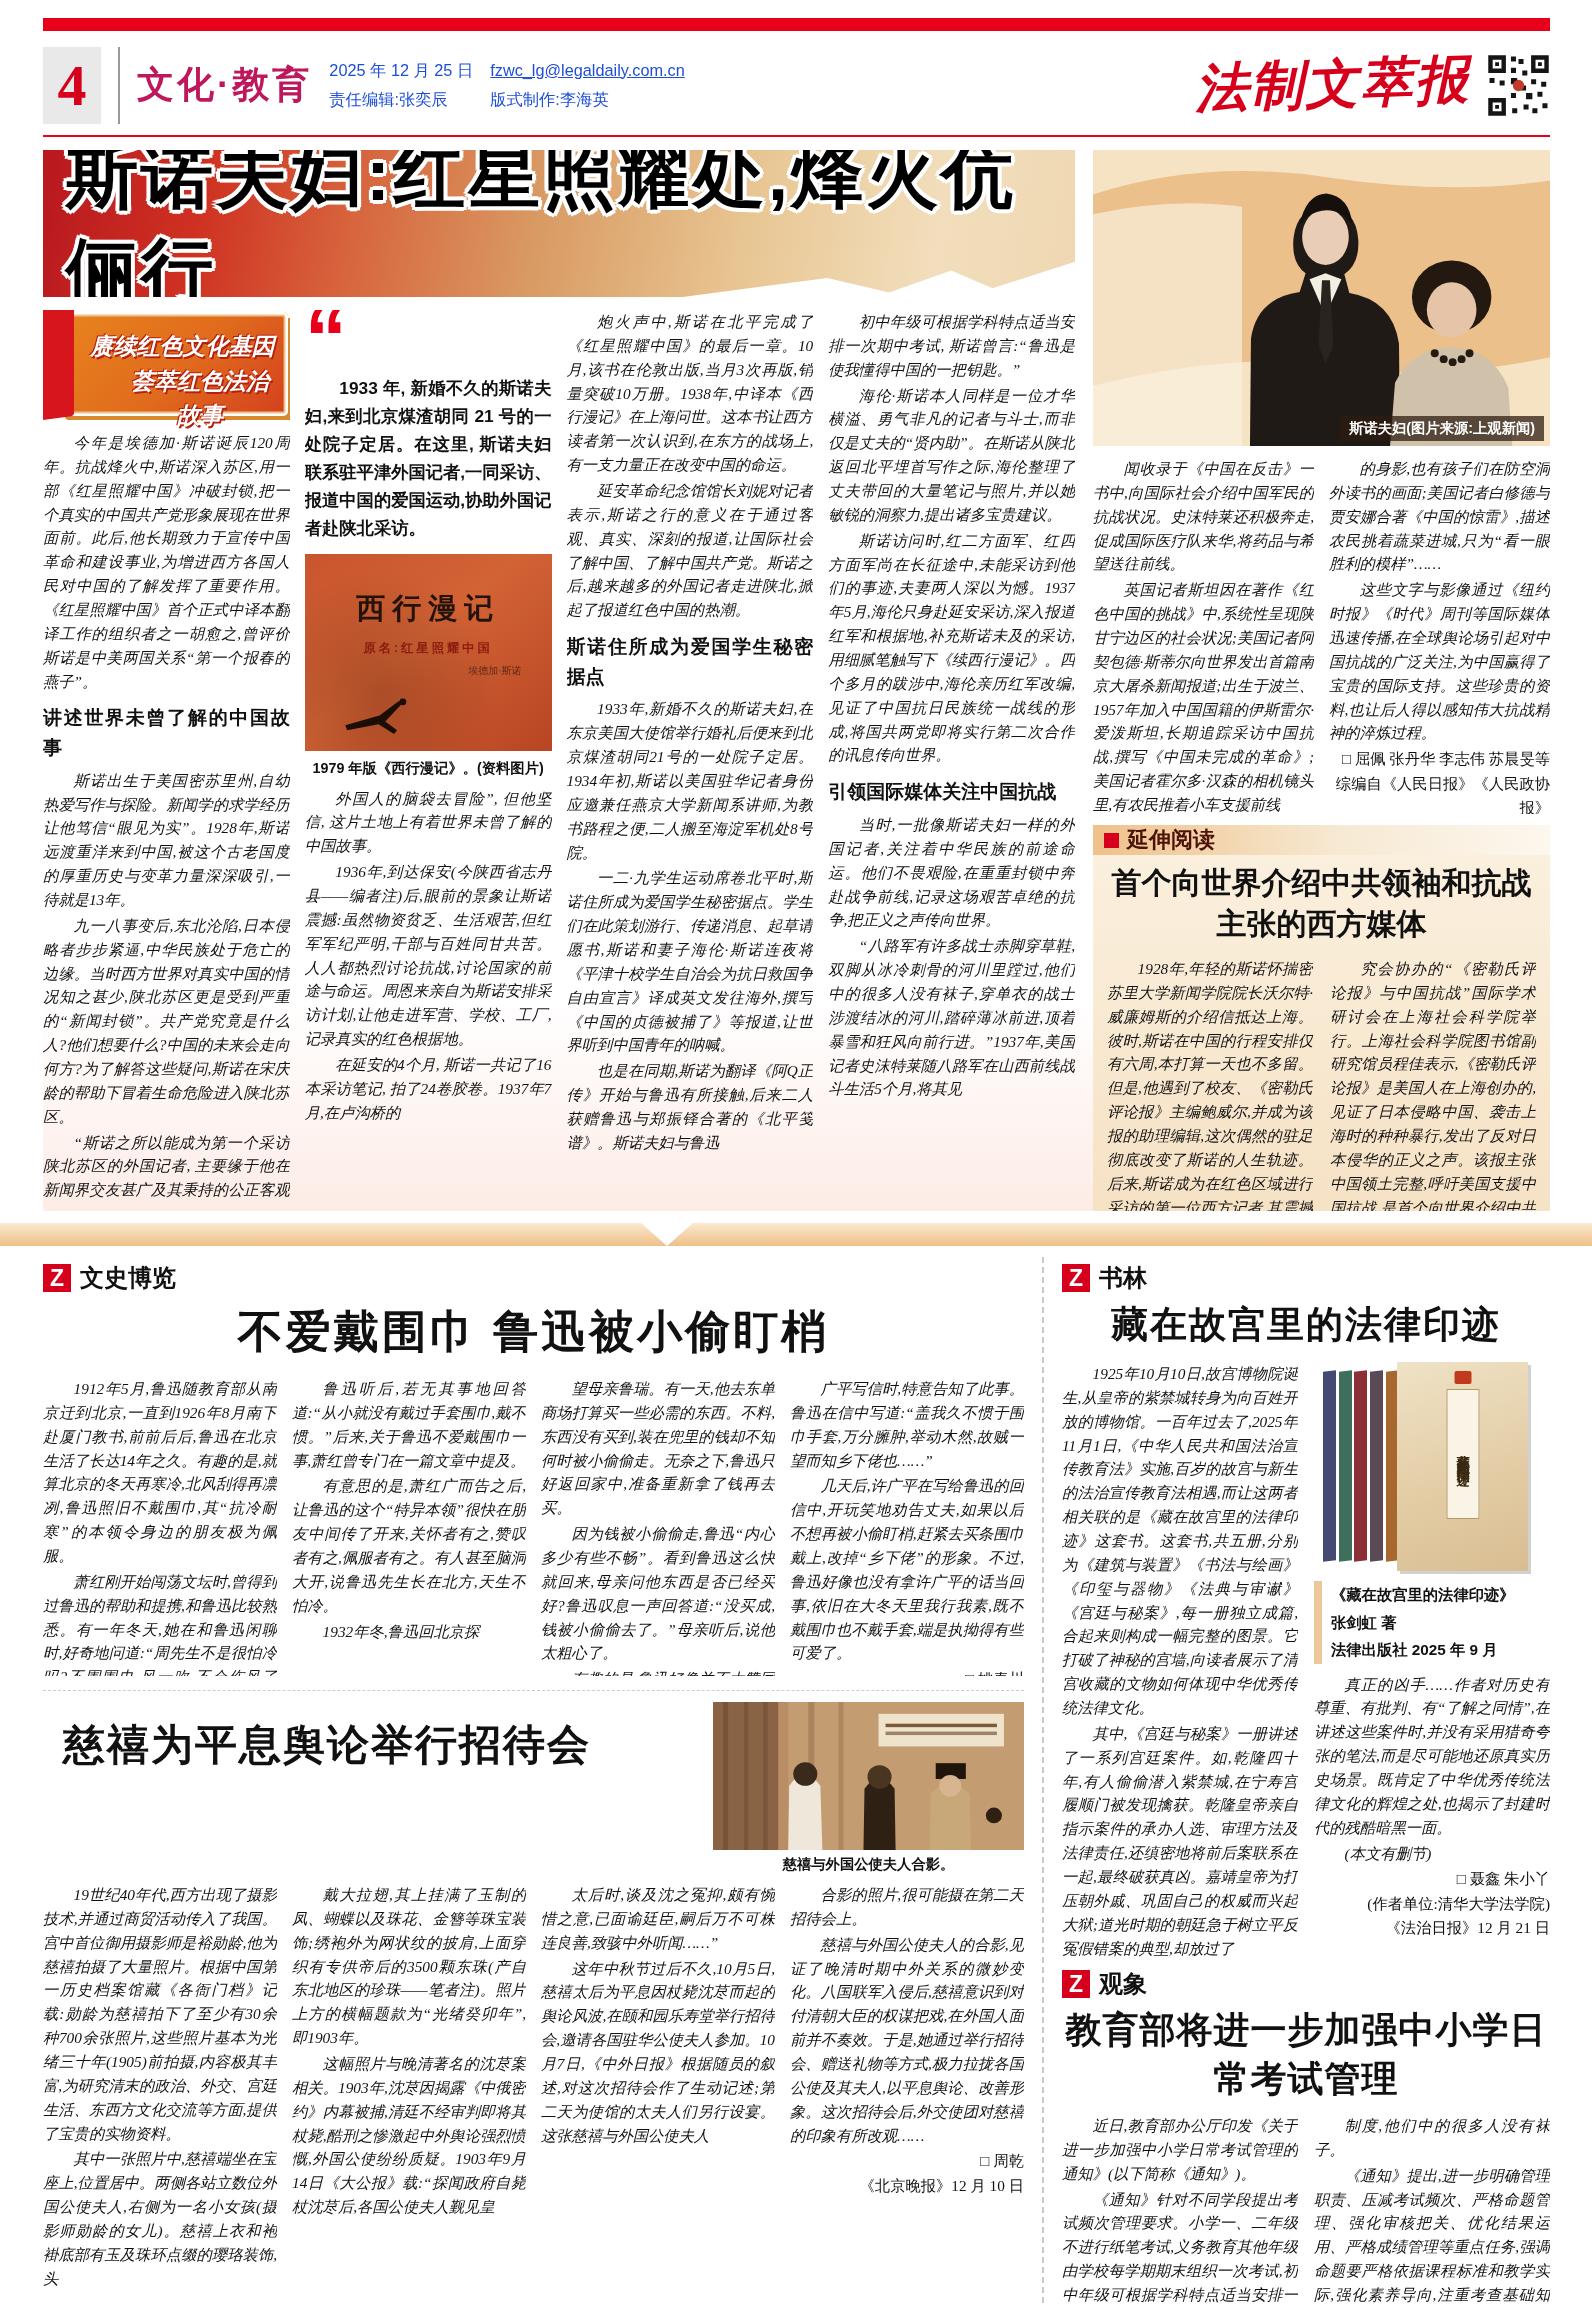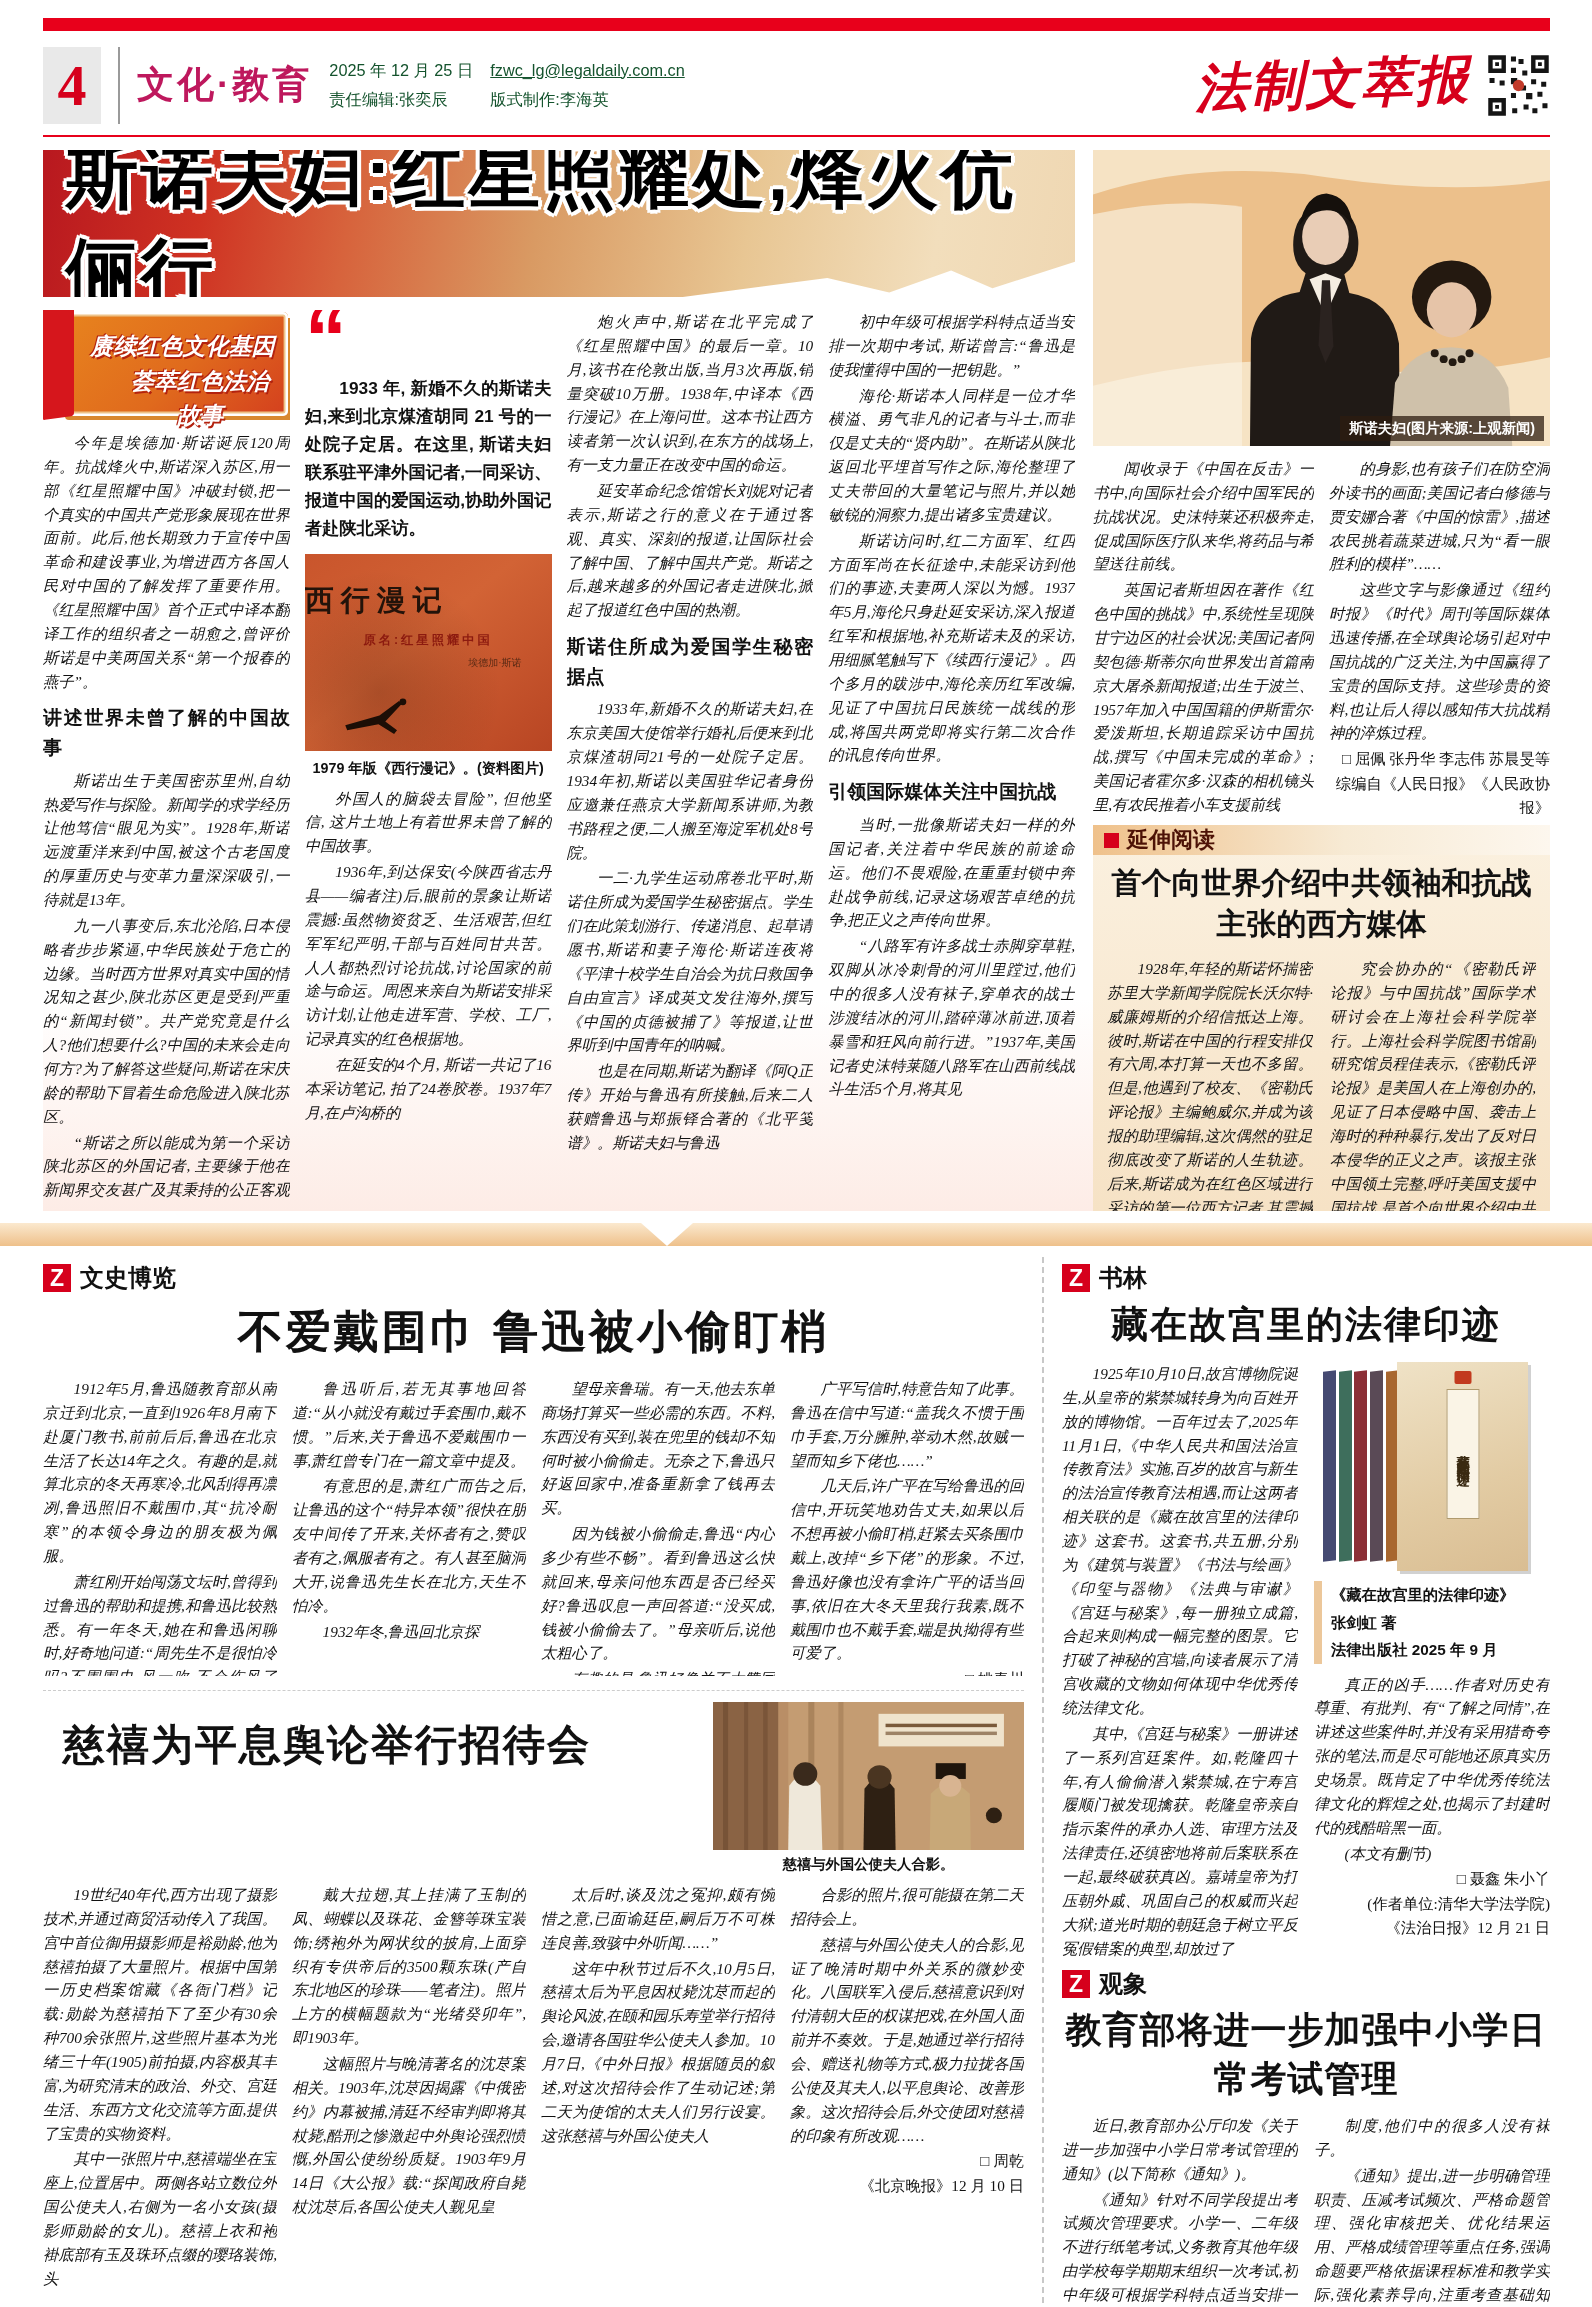--- a/index.html
+++ b/index.html
@@ -7,21 +7,21 @@
   .page{position:relative;width:1593px;height:2307px;background:#fff;margin:0 auto;
         padding:18px 43px 8px;overflow:hidden;color:#111;}
 
   
   .topbar{height:13px;background:#e8001b;}
   .mast{display:flex;align-items:center;height:92px;margin-top:8px;gap:17px;}
   .pagenum-box{width:58px;height:77px;background:#e9e9e9;display:flex;align-items:center;
        justify-content:center;font:bold 58px "Liberation Serif",serif;color:#d6001c;flex:none;}
   .vrule{width:2px;height:77px;background:#9a9a9a;flex:none;}
   .secname{font-family:"Liberation Sans",sans-serif;font-weight:bold;font-size:37px;letter-spacing:3px;color:#be185d;}
-  .mastmeta{font-family:"Liberation Sans",sans-serif;font-size:16.3px;line-height:1.8;color:#14532d;}
+  .mastmeta{font-family:"Liberation Sans",sans-serif;font-size:16.3px;line-height:1.8;color:#1d4ed8;}
   .email{text-decoration:underline;}
   .mast .grow{flex:1;}
   .paper-logo{font-family:"Liberation Sans",sans-serif;font-weight:bold;font-style:italic;
        font-size:53px;color:#d6001c;letter-spacing:2px;transform:rotate(-2deg);}
   .qr{width:63px;height:63px;flex:none;}
   .mastrule{height:2px;background:#e8001b;margin-top:4px;}
 
   
   .feature{display:flex;gap:18px;margin-top:13px;height:1061px;
            background:linear-gradient(180deg,#fff 0%,#fff 80%,#fdece6 100%);}
@@ -50,21 +50,21 @@
      text-shadow:1.5px 1.5px 0 #b3220f,-1px -1px 0 #b3220f;}
   .badge .btxt div:last-child{padding-left:35px;}
 
   .qmark{font-family:"Liberation Sans",sans-serif;font-weight:bold;font-size:84px;line-height:.55;color:#e8001b;display:block;margin:5px 0 13px;}
   .quotetext{font-family:"Liberation Sans",sans-serif;font-weight:bold;font-size:17.3px;line-height:1.62;text-align:justify;text-indent:2em;}
 
   .bookfig{margin:12px 0 3px;}
   .bcover{position:relative;height:197px;background:
       radial-gradient(circle at 30% 70%,rgba(60,20,5,.25),transparent 55%),
       linear-gradient(140deg,#c9552c,#d26335 45%,#b84523);}
-  .btitle{padding-top:24px;text-align:left;font-family:"Liberation Sans",sans-serif;font-weight:bold;
+  .btitle{padding-top:32px;text-align:center;font-family:"Liberation Sans",sans-serif;font-weight:bold;
       font-size:29px;letter-spacing:7px;color:#23130a;}
   .bsub{margin-top:7px;text-align:center;font-family:"Liberation Sans",sans-serif;font-weight:bold;
       font-size:12.3px;letter-spacing:3px;color:#8c1a0f;}
   .bauthor{margin-top:5px;text-align:right;padding-right:30px;font-size:10px;color:#5a2a14;}
   .bhorn{position:absolute;left:35px;bottom:13px;}
   .bcap{font-family:"Liberation Sans",sans-serif;font-weight:bold;font-size:14.3px;margin:6px 0 7px;text-align:center;}
 
   .photo{position:relative;height:296px;flex:none;}
   .photo svg{width:100%;height:100%;display:block;}
   .pcap{position:absolute;right:6px;bottom:5px;background:rgba(45,28,16,.74);color:#fff;

